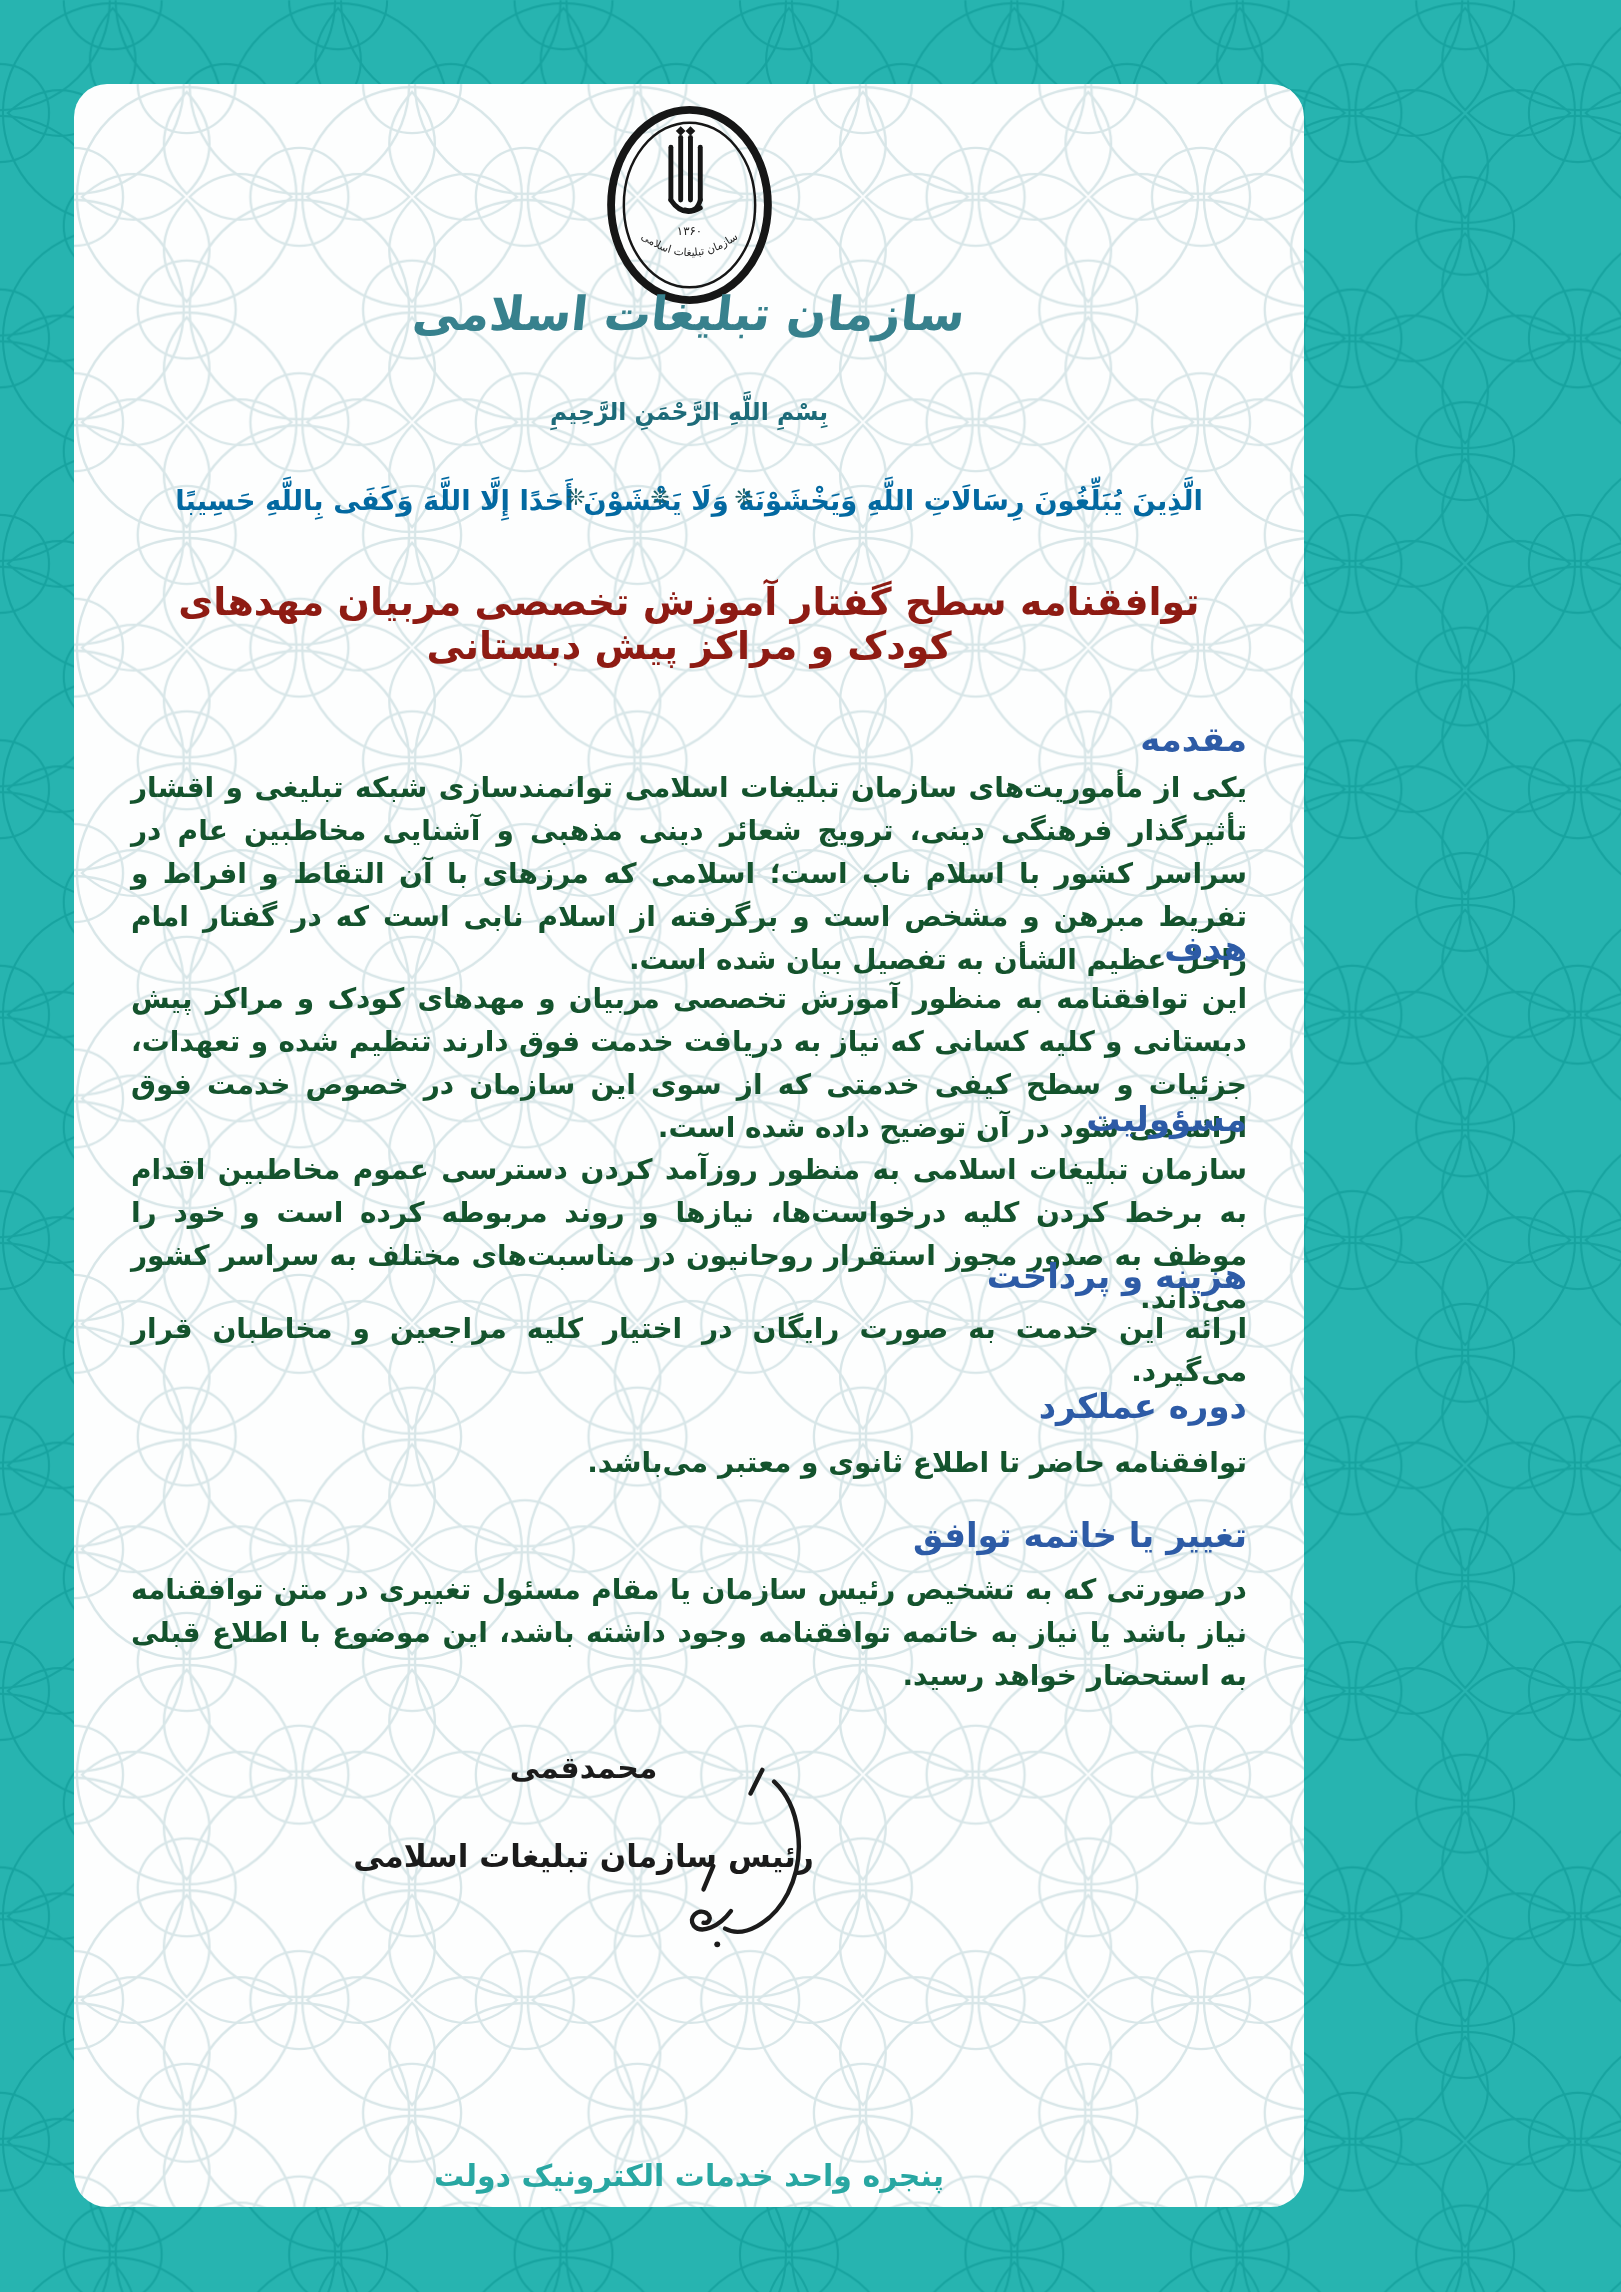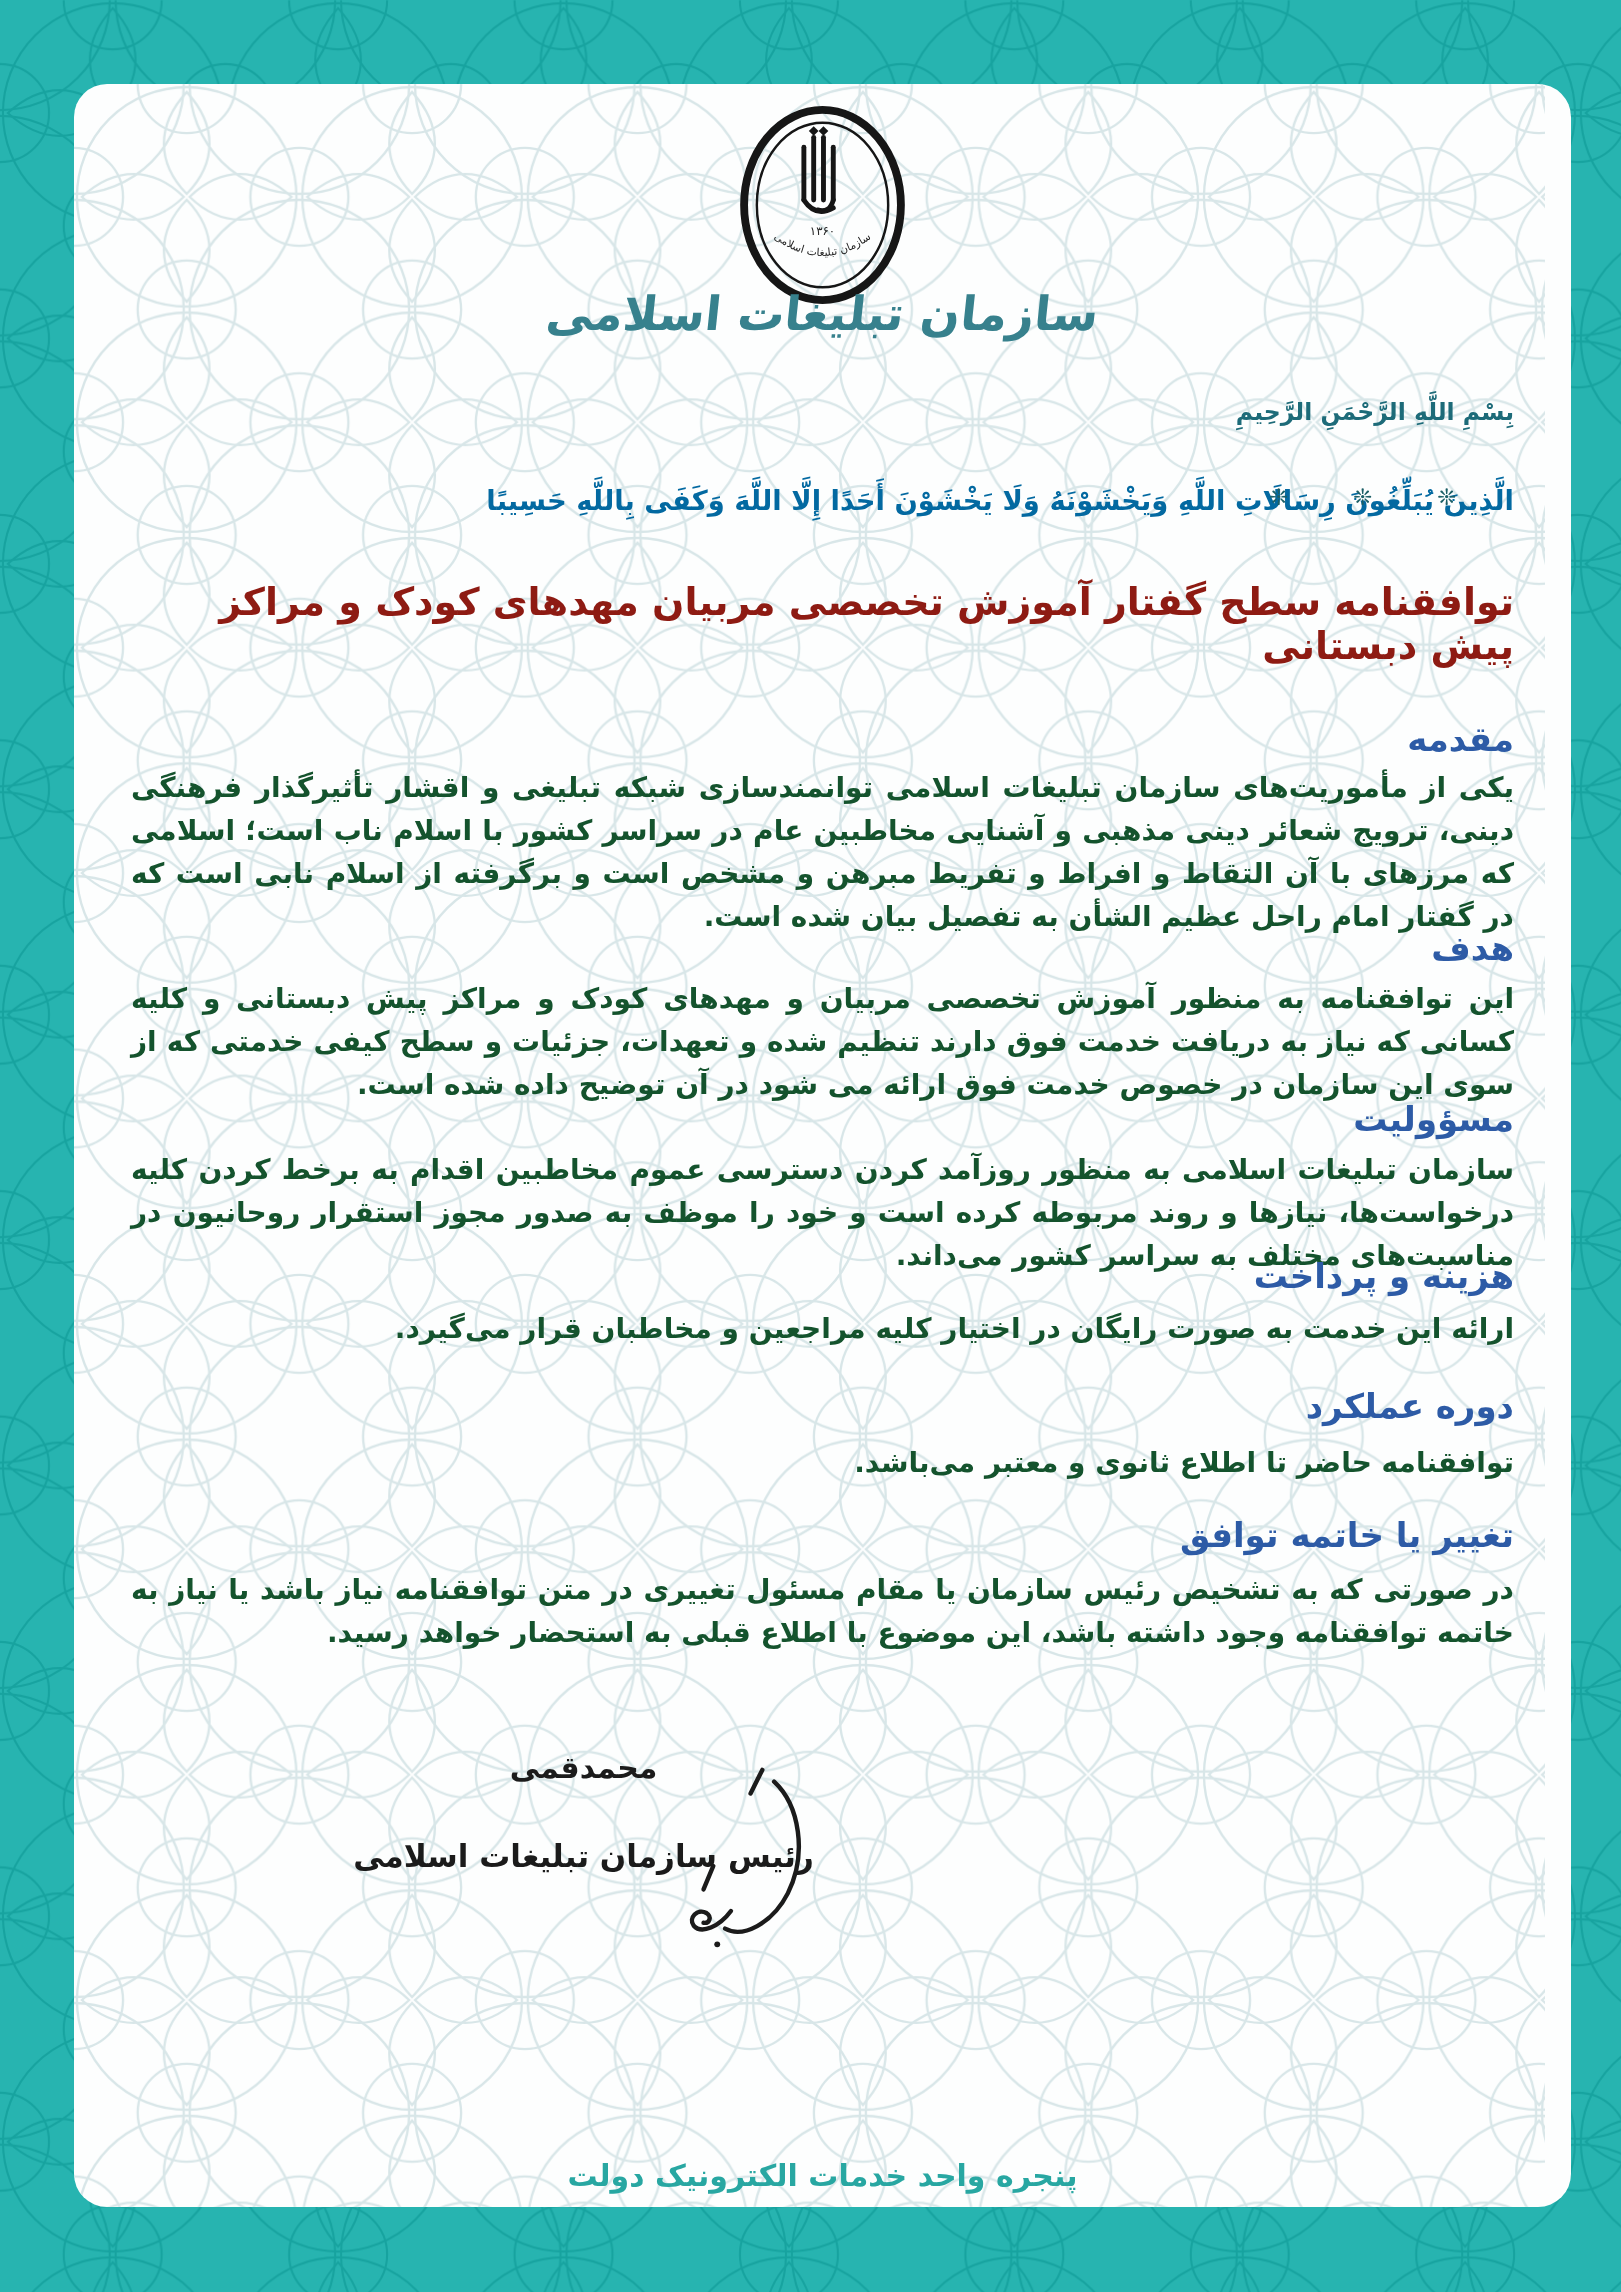--- a/index.html
+++ b/index.html
@@ -3,26 +3,26 @@
 <meta charset="utf-8">
 <style>
   html,body{margin:0;padding:0;background:#9aa3a3;}
   .page{
     position:relative;width:1621px;height:2293px;overflow:hidden;
     background:#27b4b0;
     font-family:"DejaVu Sans", sans-serif;
   }
   .page-pattern{position:absolute;left:0;top:0;}
   .card{
-    position:absolute;left:74px;top:84px;width:1497px;height:2123px;
+    position:absolute;left:74px;top:84px;width:1230px;height:2123px;
     background:#fdfefe;border-radius:33px;overflow:hidden;
   }
   .card-pattern{position:absolute;left:0;top:0;}
   .layer{position:absolute;left:0;top:0;width:100%;height:100%;direction:rtl;}
-  .centered{position:absolute;left:57px;right:57px;}
+  .centered{position:absolute;left:57px;right:57px;text-align:center;}
   .logo-wrap{position:absolute;left:0;right:0;top:21.6px;text-align:center;}
   .calligraphy{
     position:absolute;left:57px;right:57px;top:202px;text-align:center;
     font-size:47px;font-weight:bold;color:#37818d;
     transform:skewX(-6deg);letter-spacing:1px;
   }
   .bismillah{top:314px;font-size:23.5px;font-weight:bold;color:#1d6b79;}
   .verse{top:357px;font-size:27.4px;font-weight:bold;color:#0369a1;margin-top:44px;}
   .stars{top:400px;font-size:22.5px;color:#1c5f66;letter-spacing:29px;text-indent:29px;}
   .doc-title{top:496px;font-size:38px;font-weight:bold;color:#8e1b13;}

